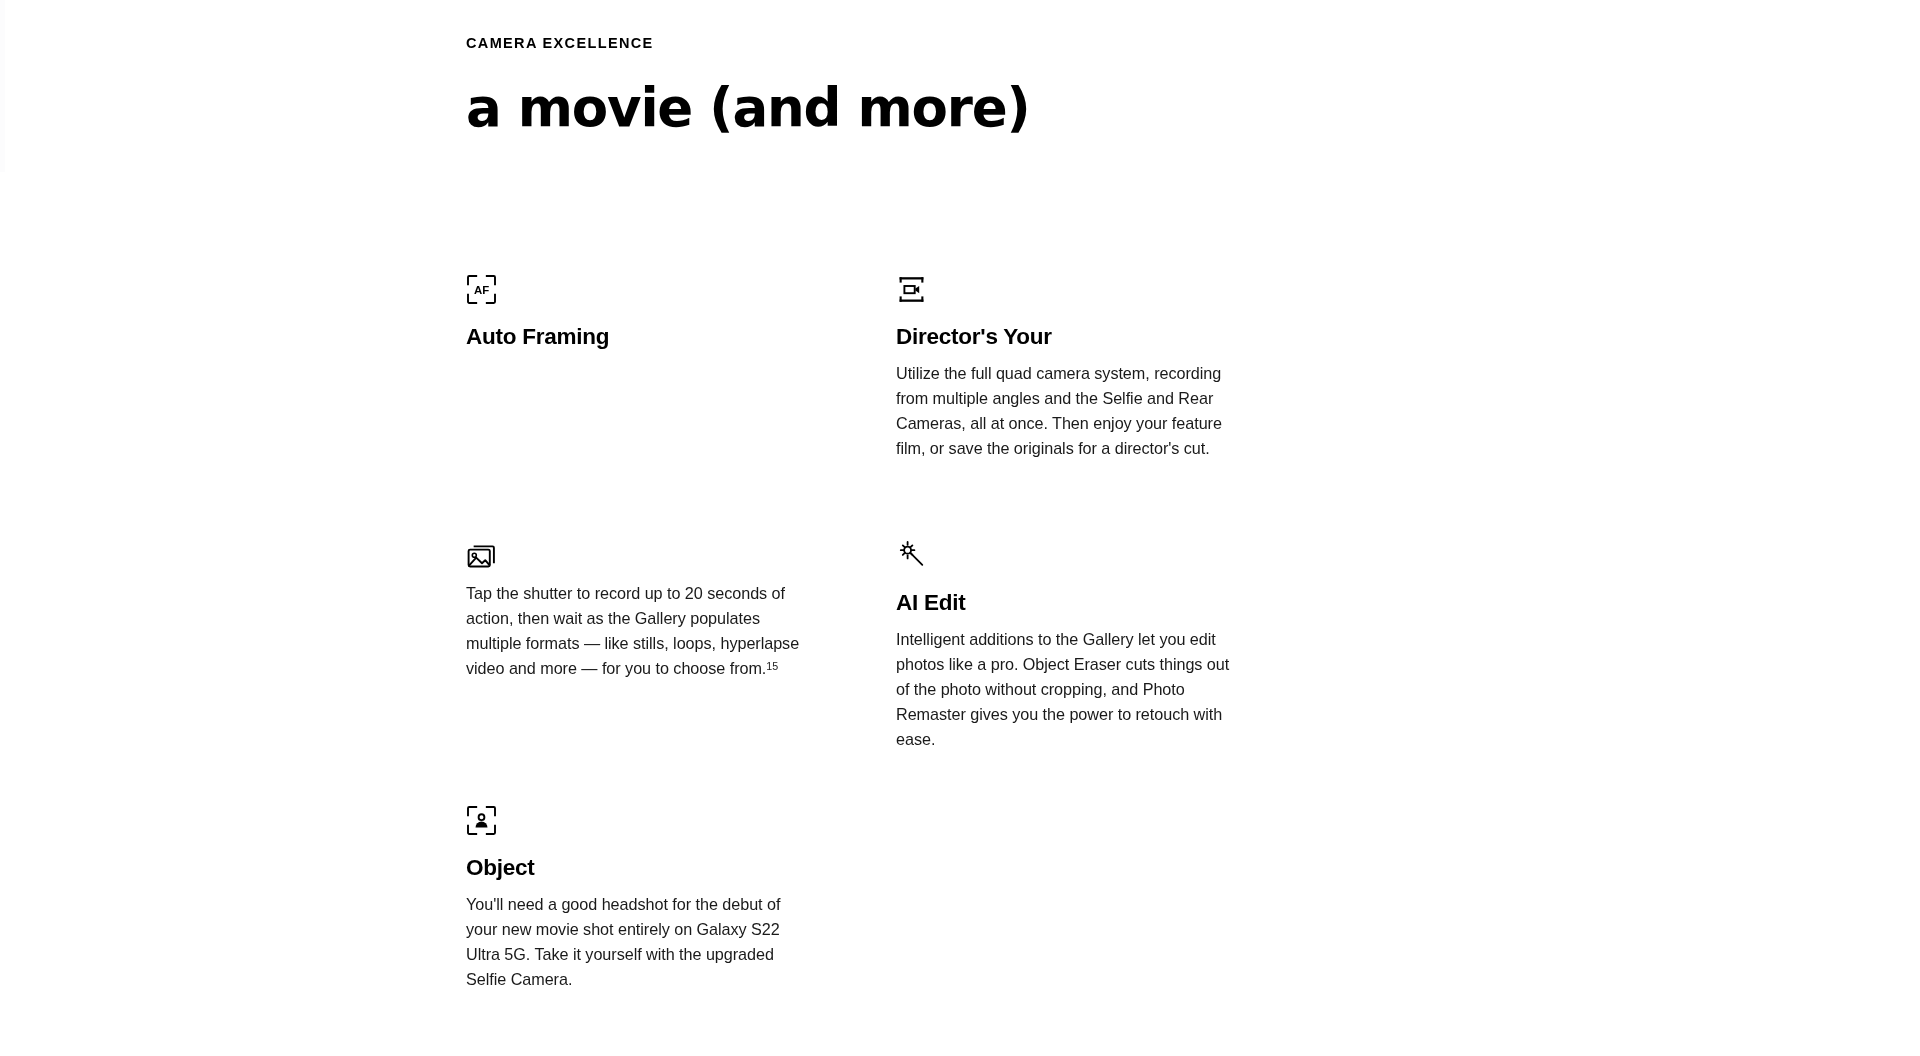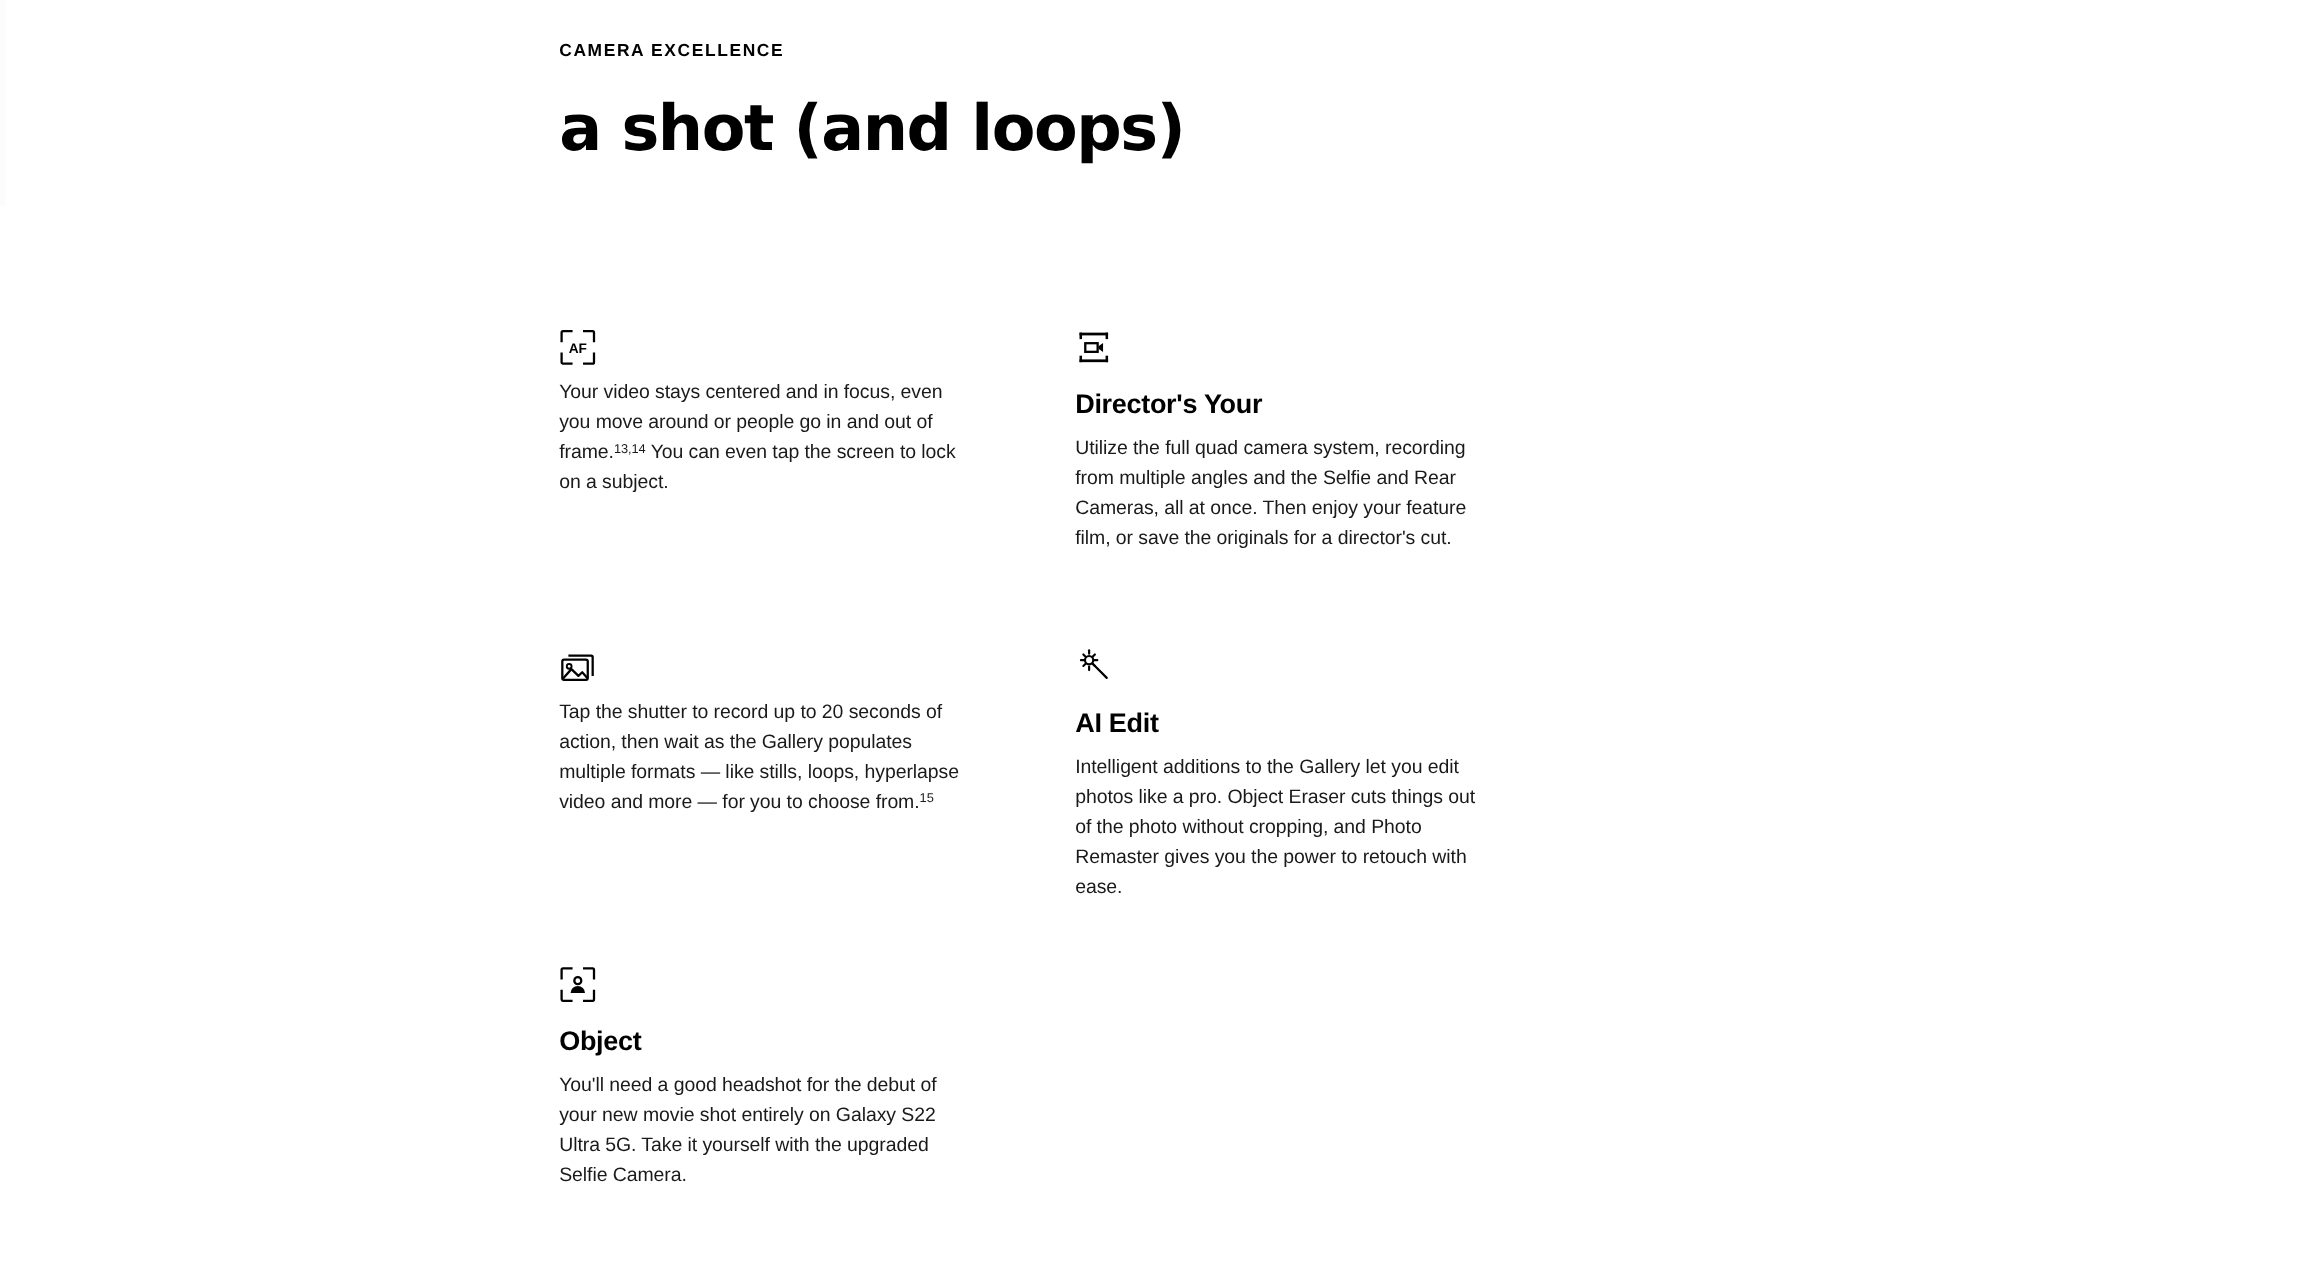--- a/index.html
+++ b/index.html
@@ -127,39 +127,39 @@
 <body>
 
 <div class="edge-strip"></div>
 
 <div class="page">
 
   <div class="content">
     <p class="eyebrow">CAMERA EXCELLENCE</p>
 
     <h1 class="headline">
-      <span class="hl-line">a shot (and loops)</span>
+      <span class="hl-line">a movie (and more)</span>
     </h1>
   </div>
 
   <div class="features">
 
     <div class="feat-row row-1">
 
       <div class="feat-col">
         <span class="feat-icon">
           <svg width="31" height="31" viewBox="0 0 31 31" fill="none" xmlns="http://www.w3.org/2000/svg">
             <path d="M2 10.2V3.2a1.2 1.2 0 0 1 1.2-1.2h7" stroke="#000" stroke-width="1.9" stroke-linecap="square"></path>
             <path d="M20.8 2h7A1.2 1.2 0 0 1 29 3.2v7" stroke="#000" stroke-width="1.9" stroke-linecap="square"></path>
             <path d="M29 20.8v7a1.2 1.2 0 0 1-1.2 1.2h-7" stroke="#000" stroke-width="1.9" stroke-linecap="square"></path>
             <path d="M10.2 29h-7A1.2 1.2 0 0 1 2 27.8v-7" stroke="#000" stroke-width="1.9" stroke-linecap="square"></path>
             <text x="15.5" y="20.3" font-family="'Liberation Sans', sans-serif" font-size="11.4" font-weight="700" fill="#000" text-anchor="middle">AF</text>
           </svg>
         </span>
-        <p class="feat-desc"><span>Your video stays centered and in focus, even you move around or people go in and out of frame.</span><sup>13,14</sup><span> You can even tap the screen to lock on a subject.</span></p>
+        <h2 class="feat-title">Auto Framing</h2>
       </div>
 
       <div class="feat-col">
         <span class="feat-icon">
           <svg width="31" height="31" viewBox="0 0 31 31" fill="none" xmlns="http://www.w3.org/2000/svg">
 
             <rect x="3.6" y="3.2" width="23.8" height="2.3" fill="#000"></rect>
 
             <rect x="3.6" y="25.5" width="23.8" height="2.3" fill="#000"></rect>
 

